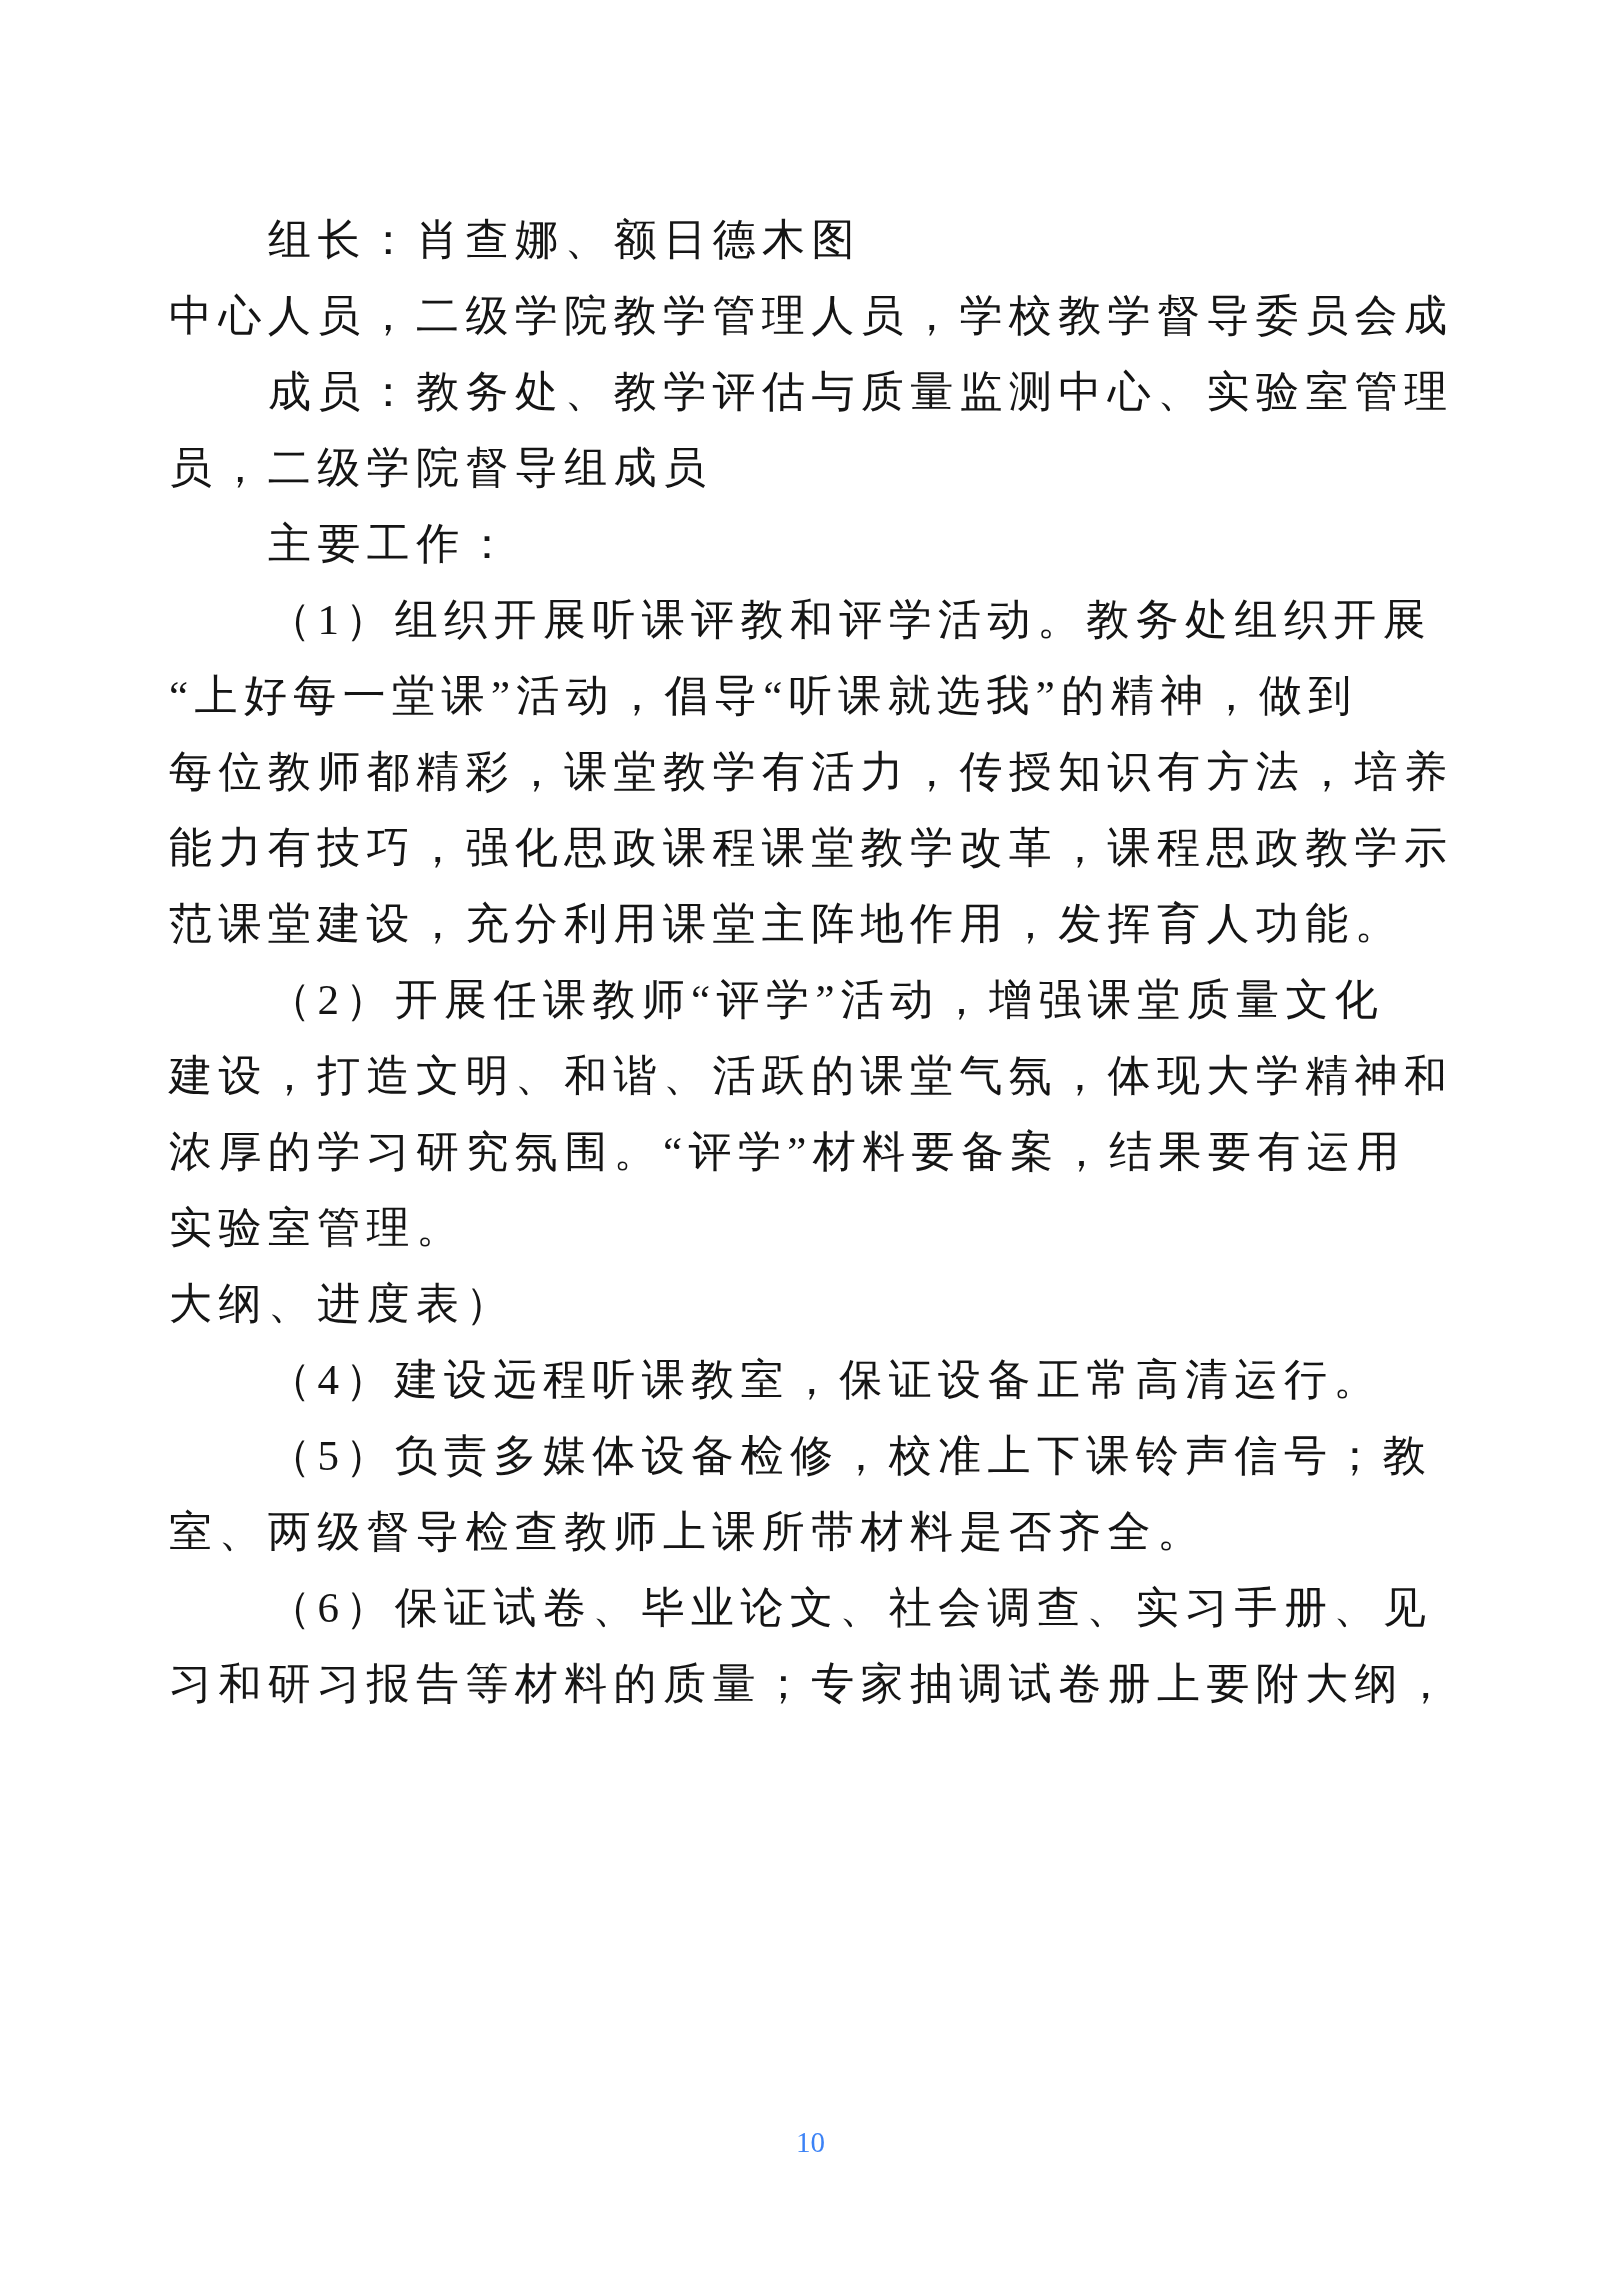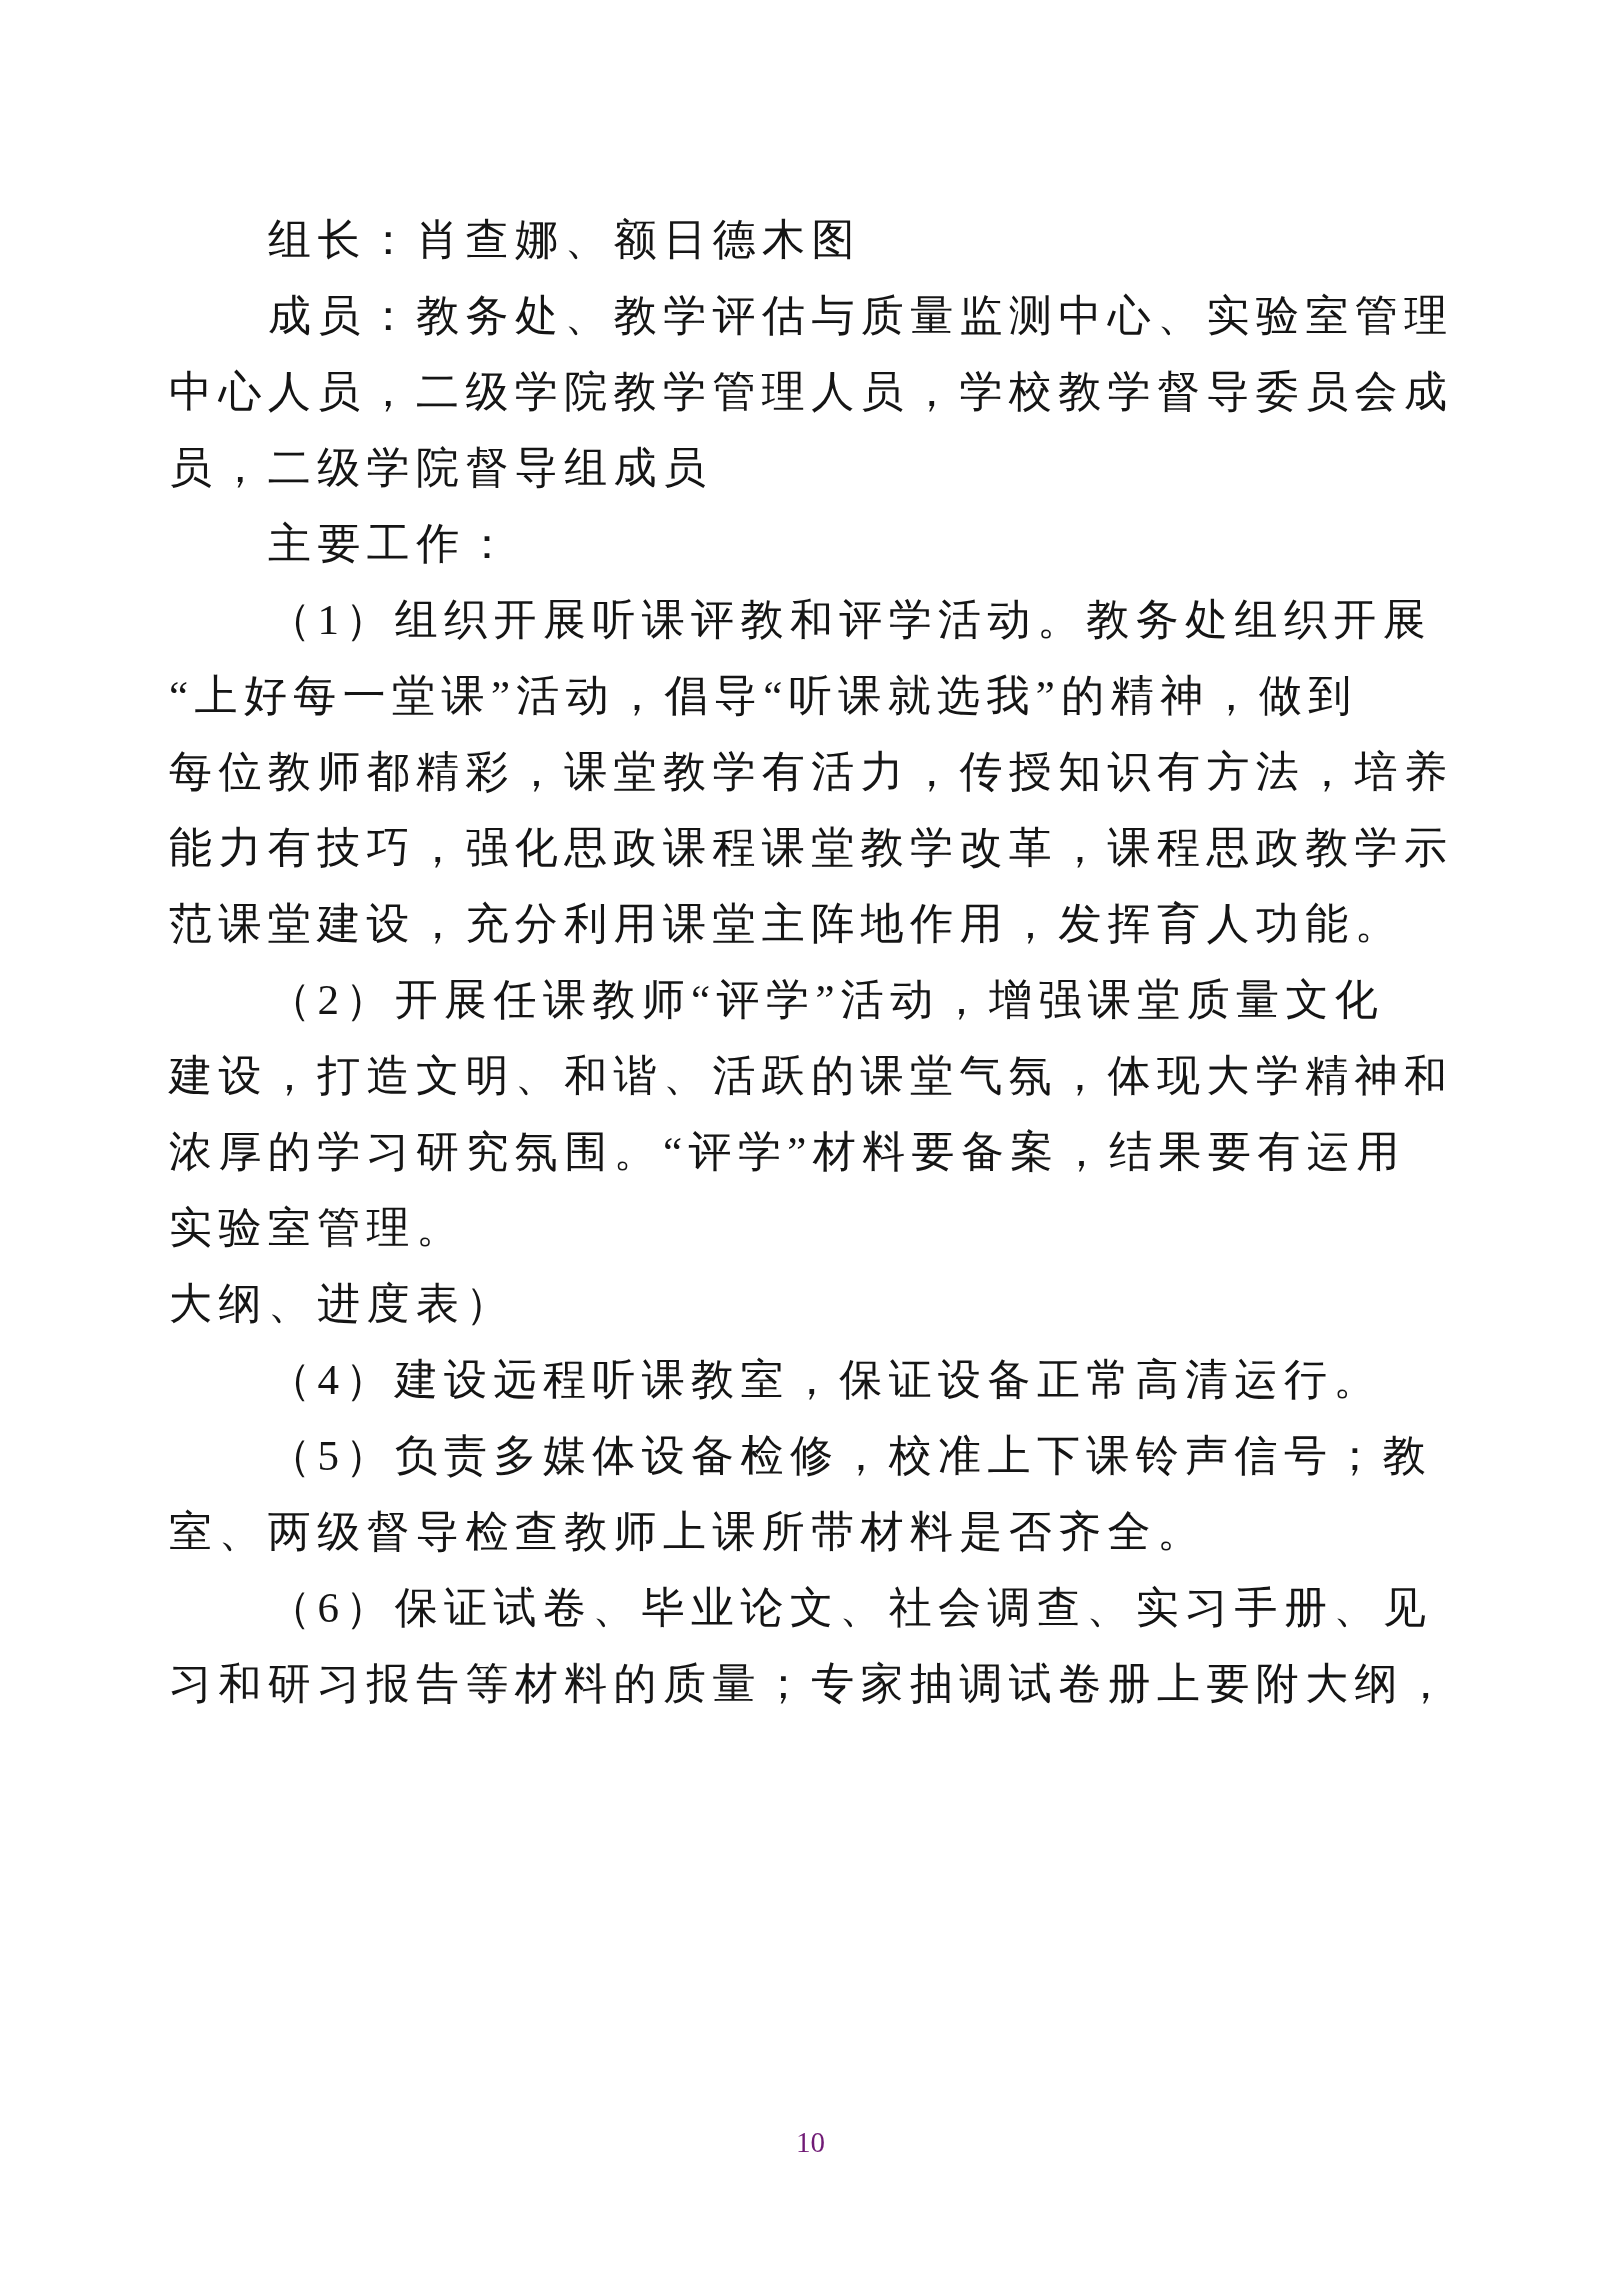--- a/index.html
+++ b/index.html
@@ -37,31 +37,31 @@
     font-weight: normal;
   }
   .page-number {
     position: absolute;
     top: 2125px;
     left: 0;
     width: 1621px;
     text-align: center;
     font-size: 29px;
     line-height: 35px;
-    color: #701a75;
+    color: #3b82f6;
   }
 </style>
 </head>
 <body>
 
 <div class="page">
   <div class="doc-body">
     <div class="line indent">组长：肖查娜、额日德木图</div>
+    <div class="line">中心人员，二级学院教学管理人员，学校教学督导委员会成</div>
     <div class="line indent">成员：教务处、教学评估与质量监测中心、实验室管理</div>
-    <div class="line">中心人员，二级学院教学管理人员，学校教学督导委员会成</div>
     <div class="line">员，二级学院督导组成员</div>
     <div class="line indent bold">主要工作：</div>
     <div class="line indent">（1）组织开展听课评教和评学活动。教务处组织开展</div>
     <div class="line">“上好每一堂课”活动，倡导“听课就选我”的精神，做到</div>
     <div class="line">每位教师都精彩，课堂教学有活力，传授知识有方法，培养</div>
     <div class="line">能力有技巧，强化思政课程课堂教学改革，课程思政教学示</div>
     <div class="line">范课堂建设，充分利用课堂主阵地作用，发挥育人功能。</div>
     <div class="line indent">（2）开展任课教师“评学”活动，增强课堂质量文化</div>
     <div class="line">建设，打造文明、和谐、活跃的课堂气氛，体现大学精神和</div>
     <div class="line">浓厚的学习研究氛围。“评学”材料要备案，结果要有运用</div>

